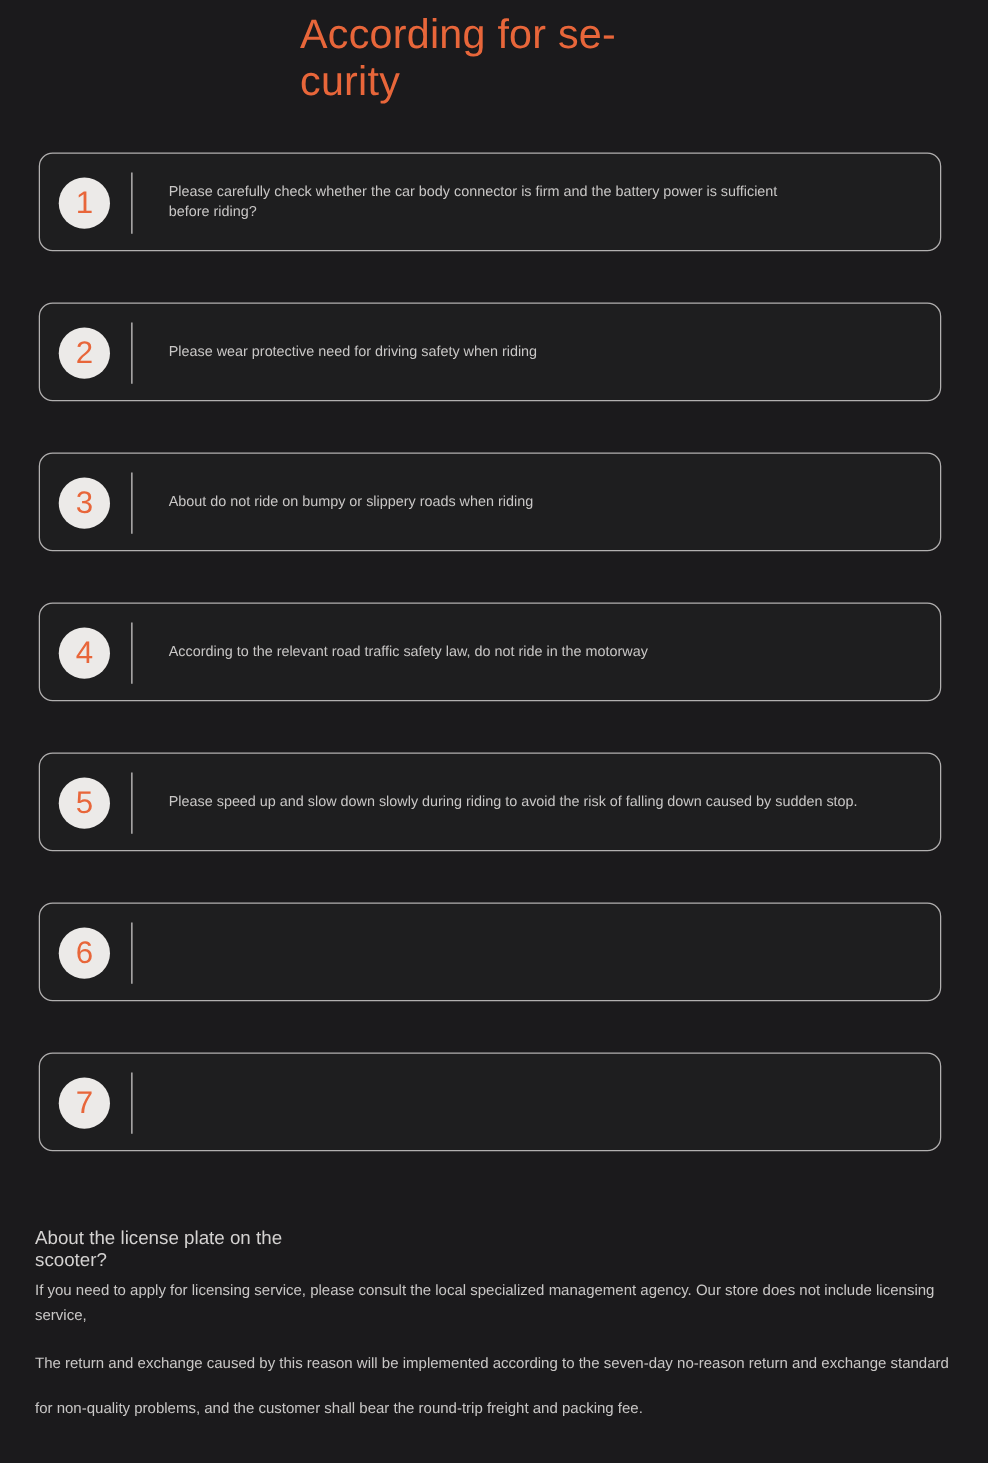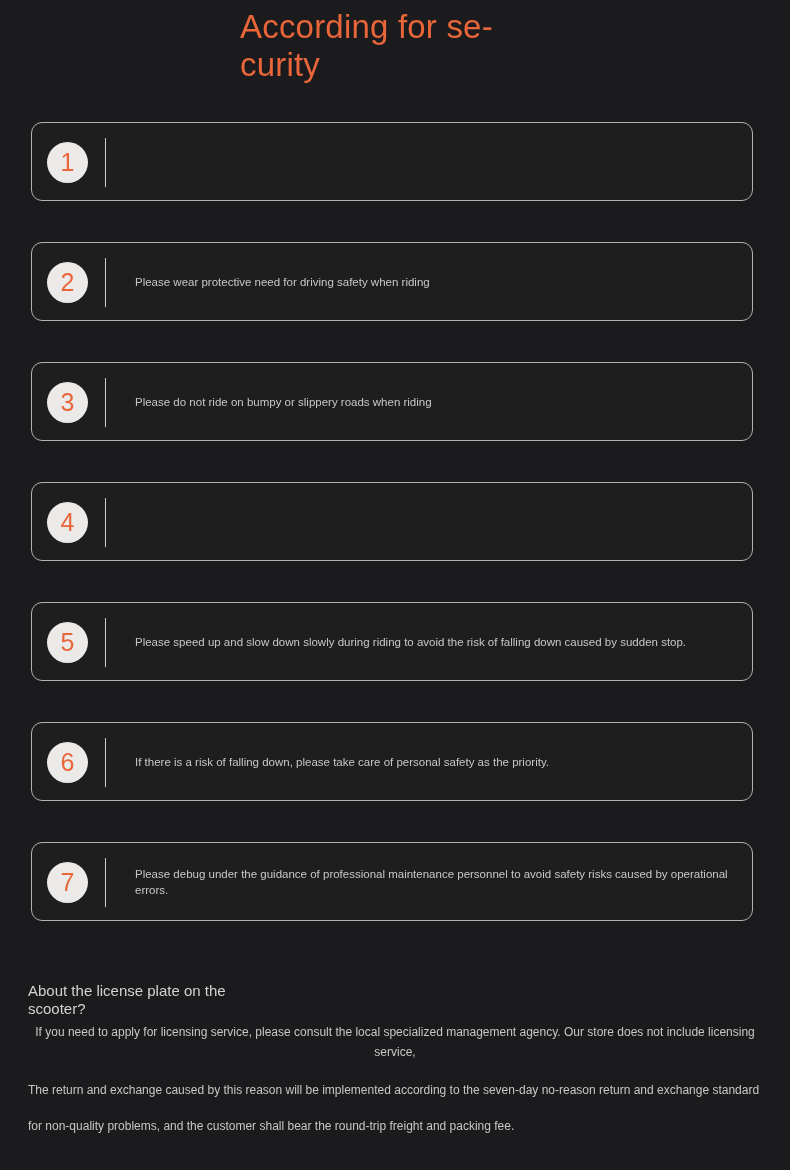--- a/index.html
+++ b/index.html
@@ -106,69 +106,69 @@
 
   .license-para {
     color: #c9c7c6;
     font-size: 12px;
     line-height: 20px;
     margin-top: 6px;
     white-space: pre-line;
   }
 
   .license-para.p1 { margin-top: 7px; }
-  .license-para.p2 { margin-top: 4px; text-align: center; }
+  .license-para.p2 { margin-top: 4px; }
   .license-para.p3 { margin-top: 10px; line-height: 36px; }
 </style>
 </head>
 <body>
 
 <div id="page-title">According for se-
 curity</div>
 
 <div id="cards">
 
   <div class="card">
     <div class="card-num">1</div>
     <div class="card-divider"></div>
+    <div class="card-text tight">Please carefully check whether the car body connector is firm and the battery power is sufficient before riding?</div>
   </div>
 
   <div class="card">
     <div class="card-num">2</div>
     <div class="card-divider"></div>
     <div class="card-text">Please wear protective need for driving safety when riding</div>
   </div>
 
   <div class="card">
     <div class="card-num">3</div>
     <div class="card-divider"></div>
-    <div class="card-text">Please do not ride on bumpy or slippery roads when riding</div>
+    <div class="card-text">About do not ride on bumpy or slippery roads when riding</div>
   </div>
 
   <div class="card">
     <div class="card-num">4</div>
     <div class="card-divider"></div>
+    <div class="card-text">According to the relevant road traffic safety law, do not ride in the motorway</div>
   </div>
 
   <div class="card">
     <div class="card-num">5</div>
     <div class="card-divider"></div>
     <div class="card-text">Please speed up and slow down slowly during riding to avoid the risk of falling down caused by sudden stop.</div>
   </div>
 
   <div class="card">
     <div class="card-num">6</div>
     <div class="card-divider"></div>
-    <div class="card-text">If there is a risk of falling down, please take care of personal safety as the priority.</div>
   </div>
 
   <div class="card">
     <div class="card-num">7</div>
     <div class="card-divider"></div>
-    <div class="card-text">Please debug under the guidance of professional maintenance personnel to avoid safety risks caused by operational errors.</div>
   </div>
 
 </div>
 
 <div id="license">
   <div id="license-heading">About the license plate on the
 scooter?</div>
   <div class="license-para p2">If you need to apply for licensing service, please consult the local specialized management agency. Our store does not include licensing service,</div>
   <div class="license-para p3">The return and exchange caused by this reason will be implemented according to the seven-day no-reason return and exchange standard for non-quality problems, and the customer shall bear the round-trip freight and packing fee.</div>
 </div>

